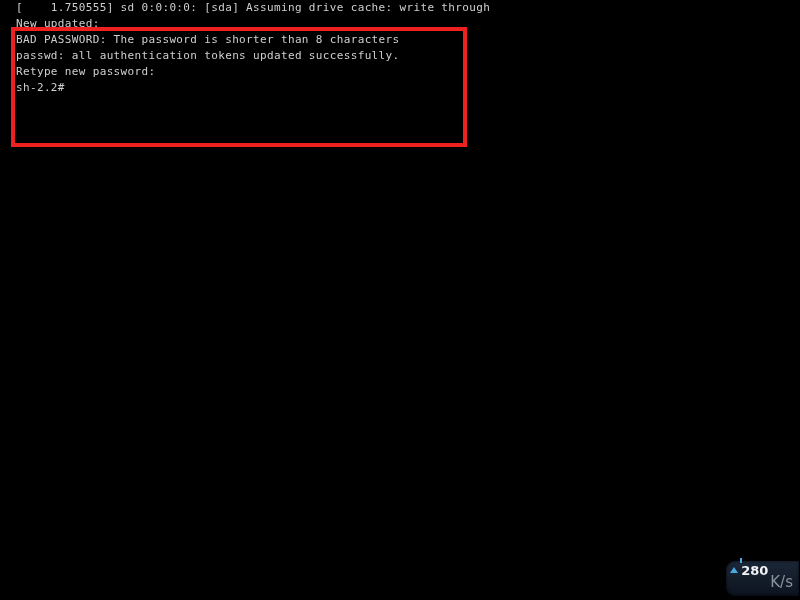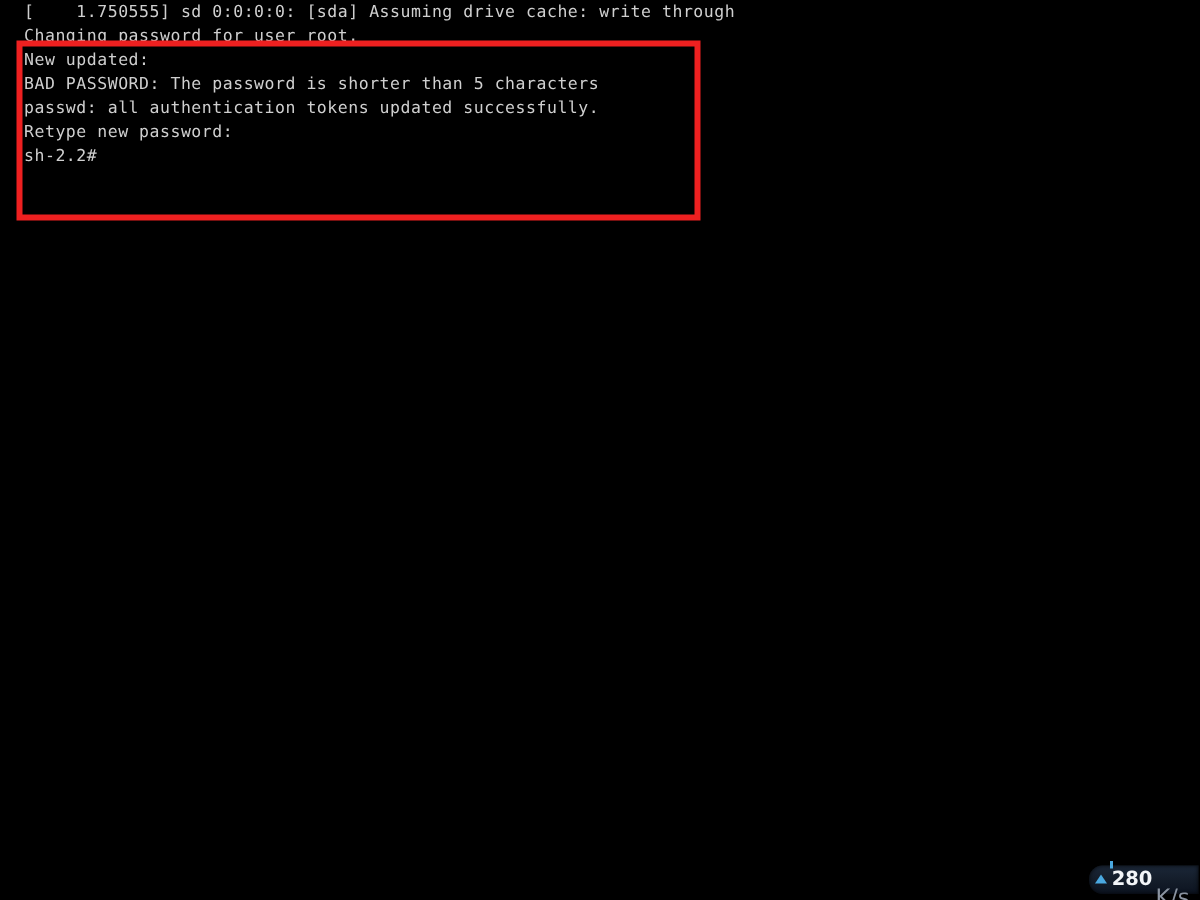--- a/index.html
+++ b/index.html
@@ -57,21 +57,21 @@
     z-index: 3;
     pointer-events: none;
   }
 
   
   #net-speed-widget {
     position: absolute;
     right: 1px;
     bottom: 4px;
     height: 19px;
-    padding: 0 6px 0 4px;
+    padding: 0 6px 16px 4px;
     display: flex;
     align-items: center;
     gap: 2px;
     background: linear-gradient(180deg, #1b2738 0%, #131c29 55%, #0c1320 100%);
     border-radius: 9px 0 0 9px;
     box-shadow: 0 0 3px rgba(0,0,0,0.8) inset;
     z-index: 4;
     font-family: "DejaVu Sans", "Liberation Sans", sans-serif;
   }
   #net-speed-widget .arrow-up {
@@ -106,23 +106,22 @@
     top: 12px;
   }
 </style>
 </head>
 <body>
 
 <div id="screen">
 
   <div id="console">
     <span class="line">[    1.750555] sd 0:0:0:0: [sda] Assuming drive cache: write through</span>
-    <span class="line">Changing password for user root.</span>
     <span class="line">New updated:</span>
-    <span class="line">BAD PASSWORD: The password is shorter than 5 characters</span>
+    <span class="line">BAD PASSWORD: The password is shorter than 8 characters</span>
     <span class="line">passwd: all authentication tokens updated successfully.</span>
     <span class="line">Retype new password:</span>
     <span class="line">sh-2.2#</span>
   </div>
 
   <div id="annotation-rect"></div>
 
   <div id="net-speed-widget">
     <span class="arrow-up">
       <span class="arrow-stem"></span>

